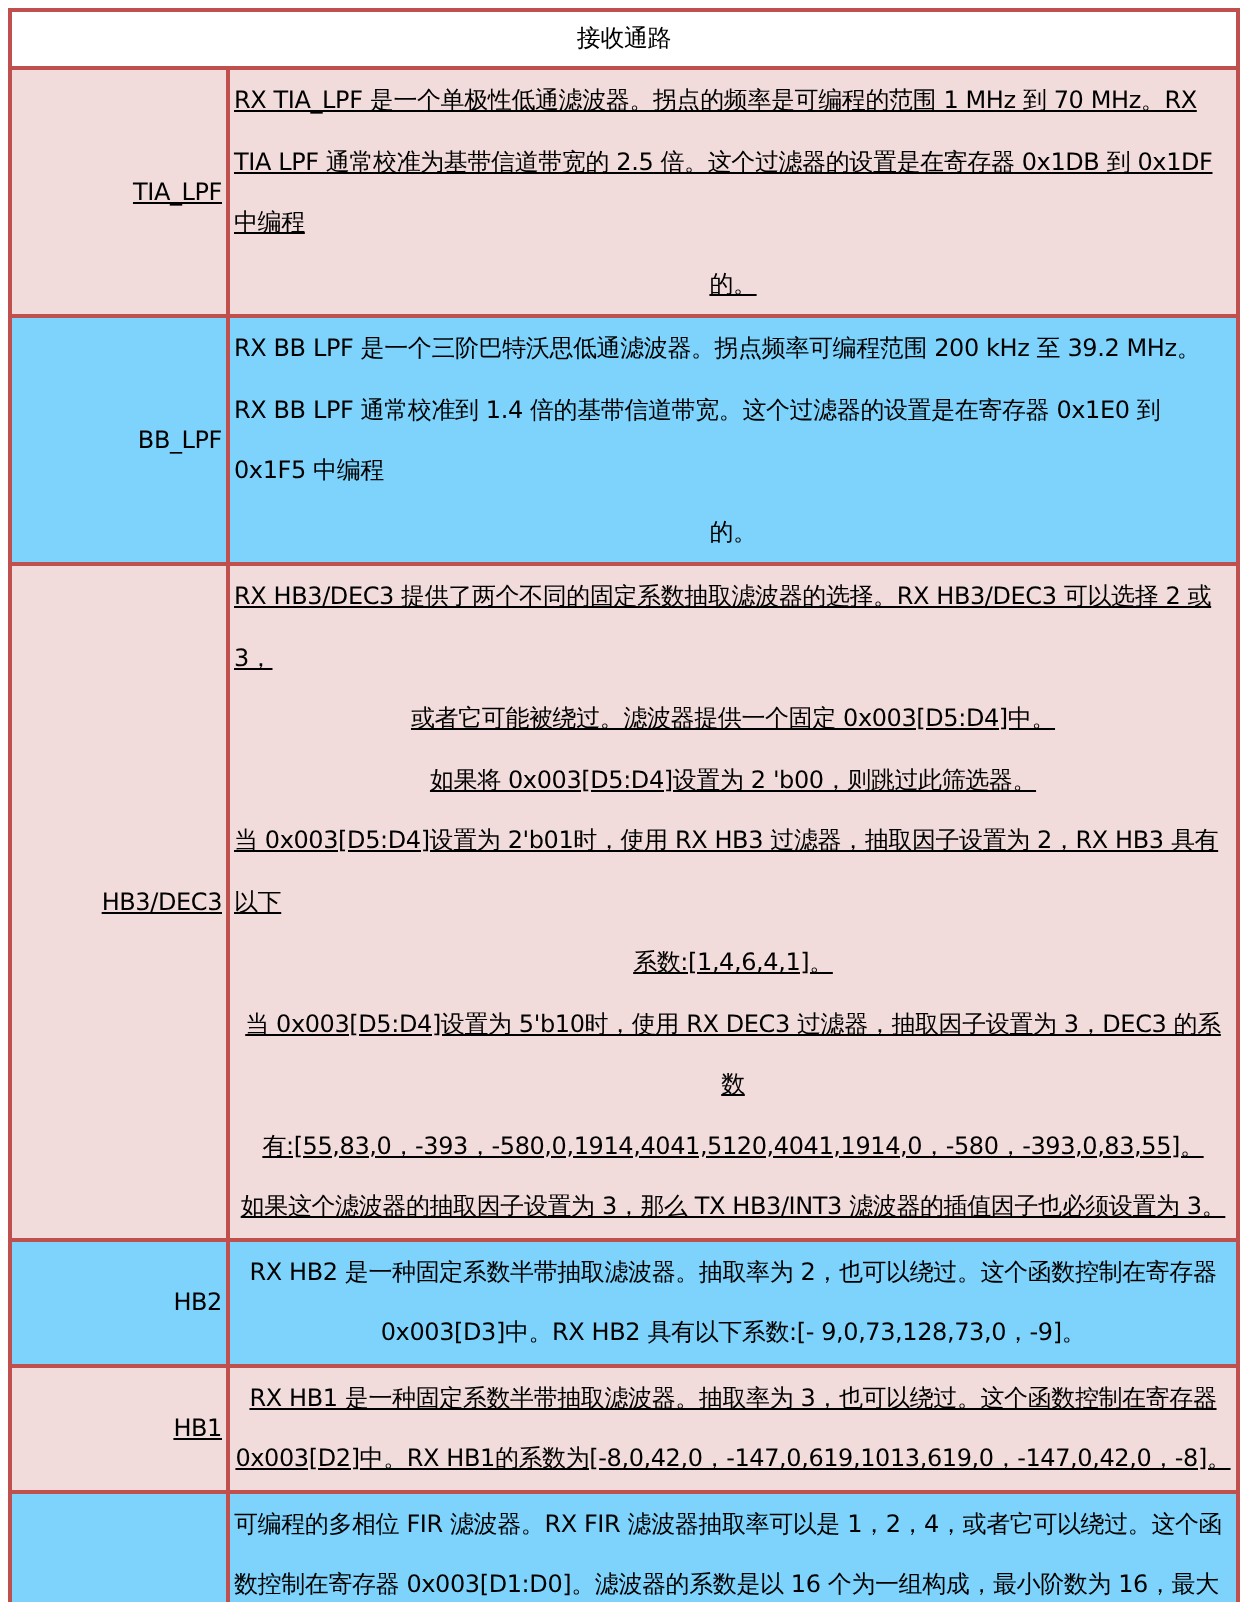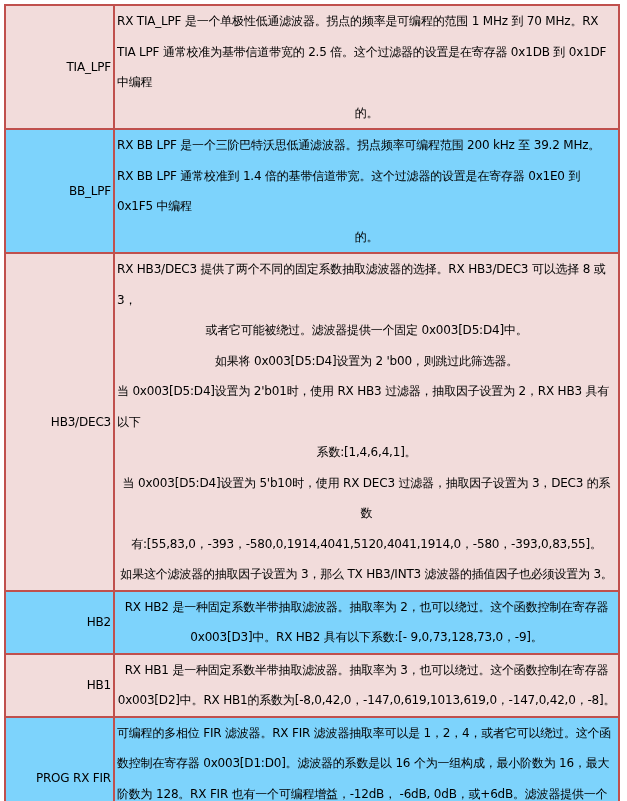--- a/index.html
+++ b/index.html
@@ -14,54 +14,57 @@
     }
     .tbl td {
       border: 2px solid #c0504d;
       padding: 0 2px;
       vertical-align: middle;
       line-height: 30.5px;
     }
     .tbl col.c1 { width: 109px; }
     .tbl col.c2 { width: 505px; }
     .head td { text-align: center; height: 27px; line-height: 27px; background: #ffffff; }
-    .pink td { background: #f2dcdb; }
+    .pink td { background: #f2dcdb; text-decoration: underline; }
     .white td { background: #7dd3fc; }
     .label { text-align: right; }
     .desc p { margin: 0; }
     .desc p.c { text-align: center; }
     .desc p.l { text-align: left; }
   </style>
 </head>
 <body>
 
 <table class="tbl">
   <colgroup>
       <col class="c1">
       <col class="c2">
     </colgroup>
   <tbody id="tbody">
+    <tr class="head">
+      <td colspan="2">接收通路</td>
+    </tr>
   <tr class="pink">
         <td class="label">TIA_LPF</td>
         <td class="desc">
           <p class="l">RX TIA_LPF 是一个单极性低通滤波器。拐点的频率是可编程的范围 1 MHz 到 70 MHz。RX TIA LPF 通常校准为基带信道带宽的 2.5 倍。这个过滤器的设置是在寄存器 0x1DB 到 0x1DF 中编程</p>
           <p class="c">的。</p>
         </td>
       </tr>
       <tr class="white">
         <td class="label">BB_LPF</td>
         <td class="desc">
           <p class="l">RX BB LPF 是一个三阶巴特沃思低通滤波器。拐点频率可编程范围 200 kHz 至 39.2 MHz。RX BB LPF 通常校准到 1.4 倍的基带信道带宽。这个过滤器的设置是在寄存器 0x1E0 到 0x1F5 中编程</p>
           <p class="c">的。</p>
         </td>
       </tr>
       <tr class="pink">
         <td class="label">HB3/DEC3</td>
         <td class="desc">
-          <p class="l">RX HB3/DEC3 提供了两个不同的固定系数抽取滤波器的选择。RX HB3/DEC3 可以选择 8 或 3，</p>
+          <p class="l">RX HB3/DEC3 提供了两个不同的固定系数抽取滤波器的选择。RX HB3/DEC3 可以选择 2 或 3，</p>
           <p class="c">或者它可能被绕过。滤波器提供一个固定 0x003[D5:D4]中。</p>
           <p class="c">如果将 0x003[D5:D4]设置为 2 'b00，则跳过此筛选器。</p>
           <p class="l">当 0x003[D5:D4]设置为 2'b01时，使用 RX HB3 过滤器，抽取因子设置为 2，RX HB3 具有以下</p>
           <p class="c">系数:[1,4,6,4,1]。</p>
           <p class="c">当 0x003[D5:D4]设置为 5'b10时，使用 RX DEC3 过滤器，抽取因子设置为 3，DEC3 的系数</p>
           <p class="c">有:[55,83,0，-393，-580,0,1914,4041,5120,4041,1914,0，-580，-393,0,83,55]。</p>
           <p class="c">如果这个滤波器的抽取因子设置为 3，那么 TX HB3/INT3 滤波器的插值因子也必须设置为 3。</p>
         </td>
       </tr>
       <tr class="white">

